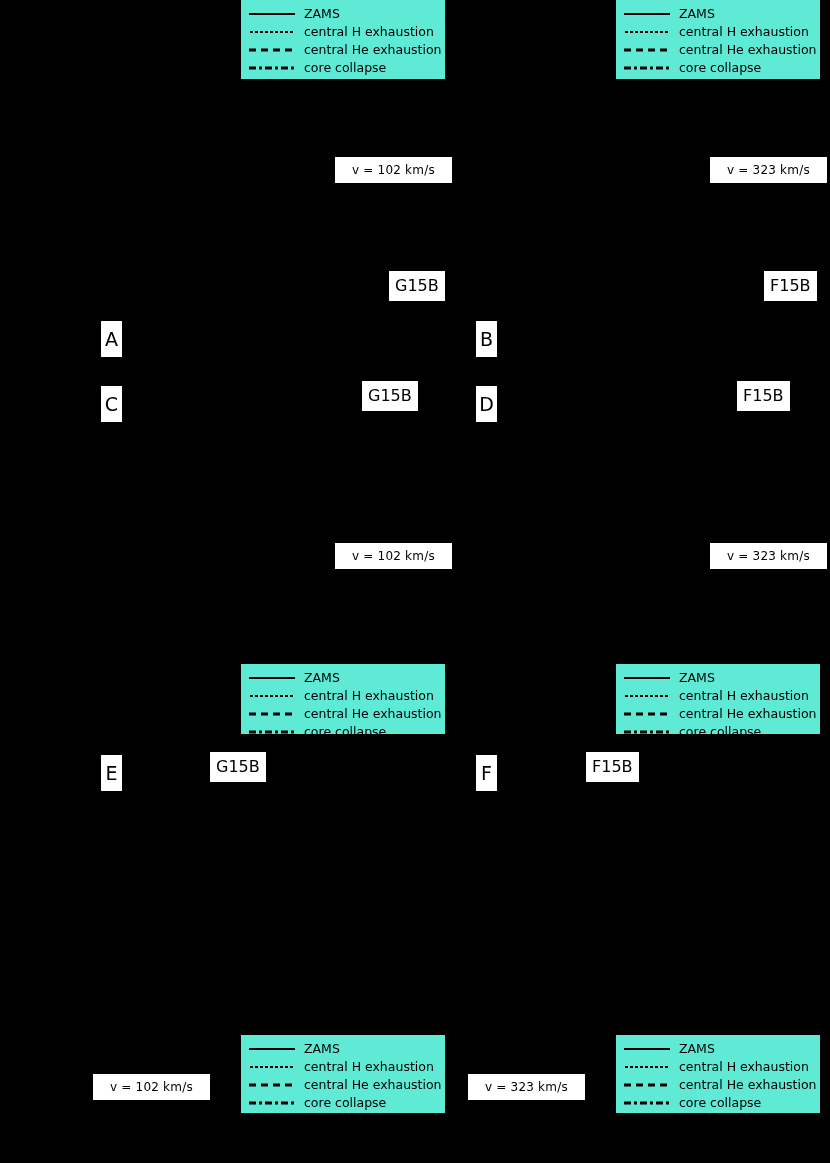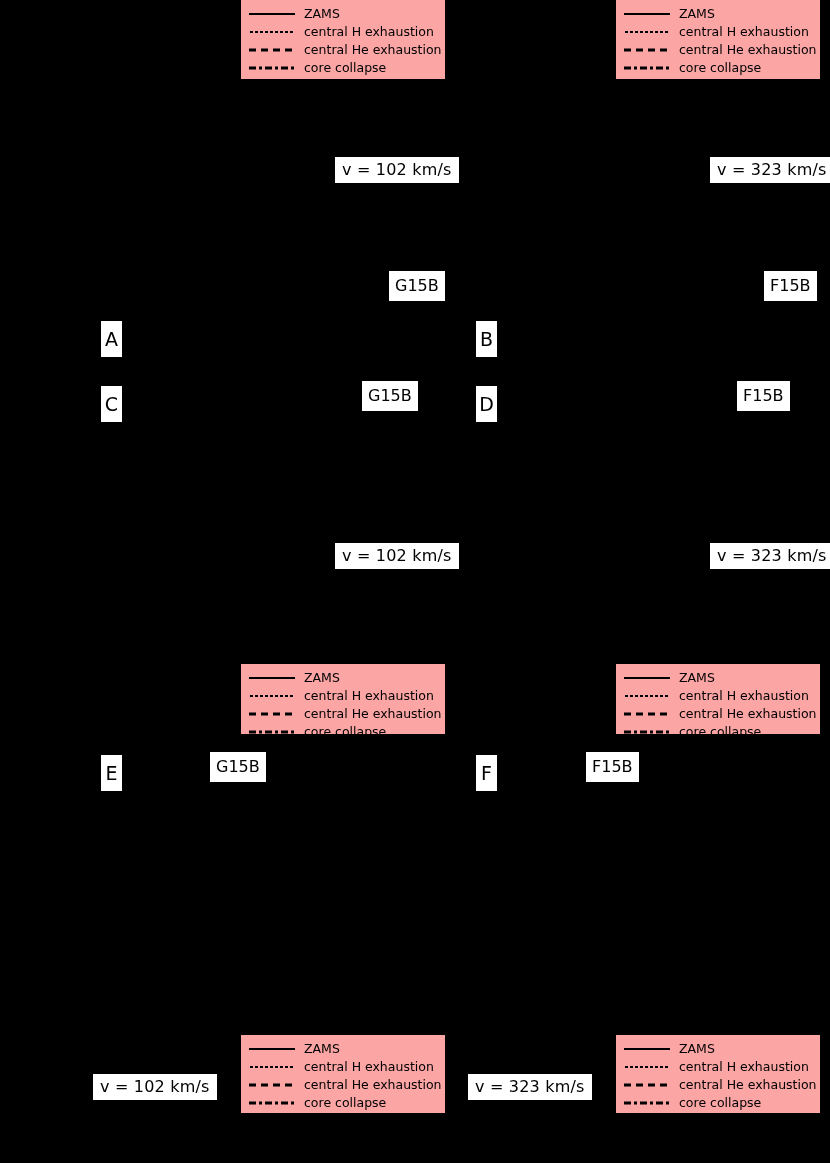--- a/index.html
+++ b/index.html
@@ -29,34 +29,34 @@
     display: flex;
     align-items: center;
     justify-content: center;
   }
   .panel-letter {
     font-size: 19px;
     width: 21px;
     height: 36px;
   }
   .vel-label {
-    font-size: 16px;
+    font-size: 12px;
     height: 26px;
-    padding: 0 7px;
+    padding: 0 17px;
     letter-spacing: 0.2px;
   }
   .model-label {
     font-size: 16px;
     height: 30px;
     padding: 0 6px;
   }
   
   .legend {
     position: absolute;
-    background: #fca5a5;
+    background: #5eead4;
     color: #000000;
     overflow: hidden;
     padding: 6px 8px 0 8px;
     box-sizing: border-box;
   }
   .legend-row {
     display: flex;
     align-items: center;
     height: 16px;
     margin-bottom: 2px;

